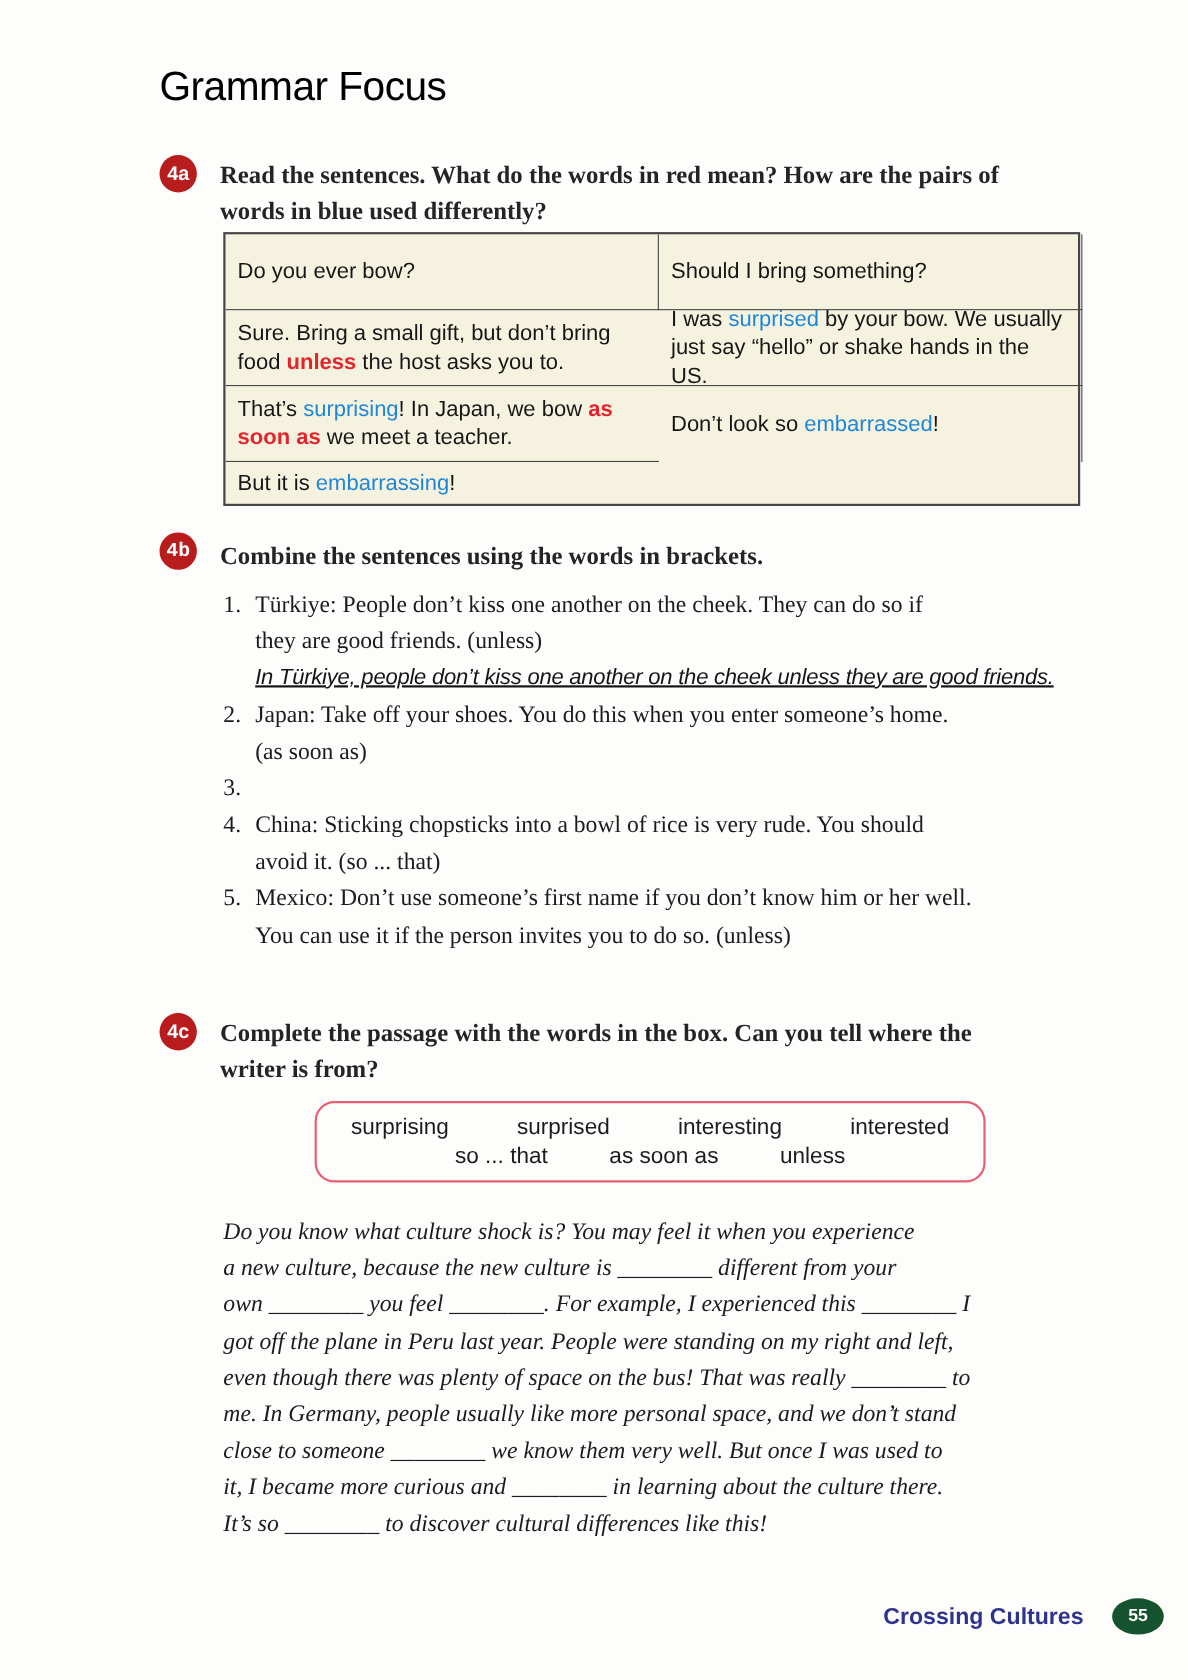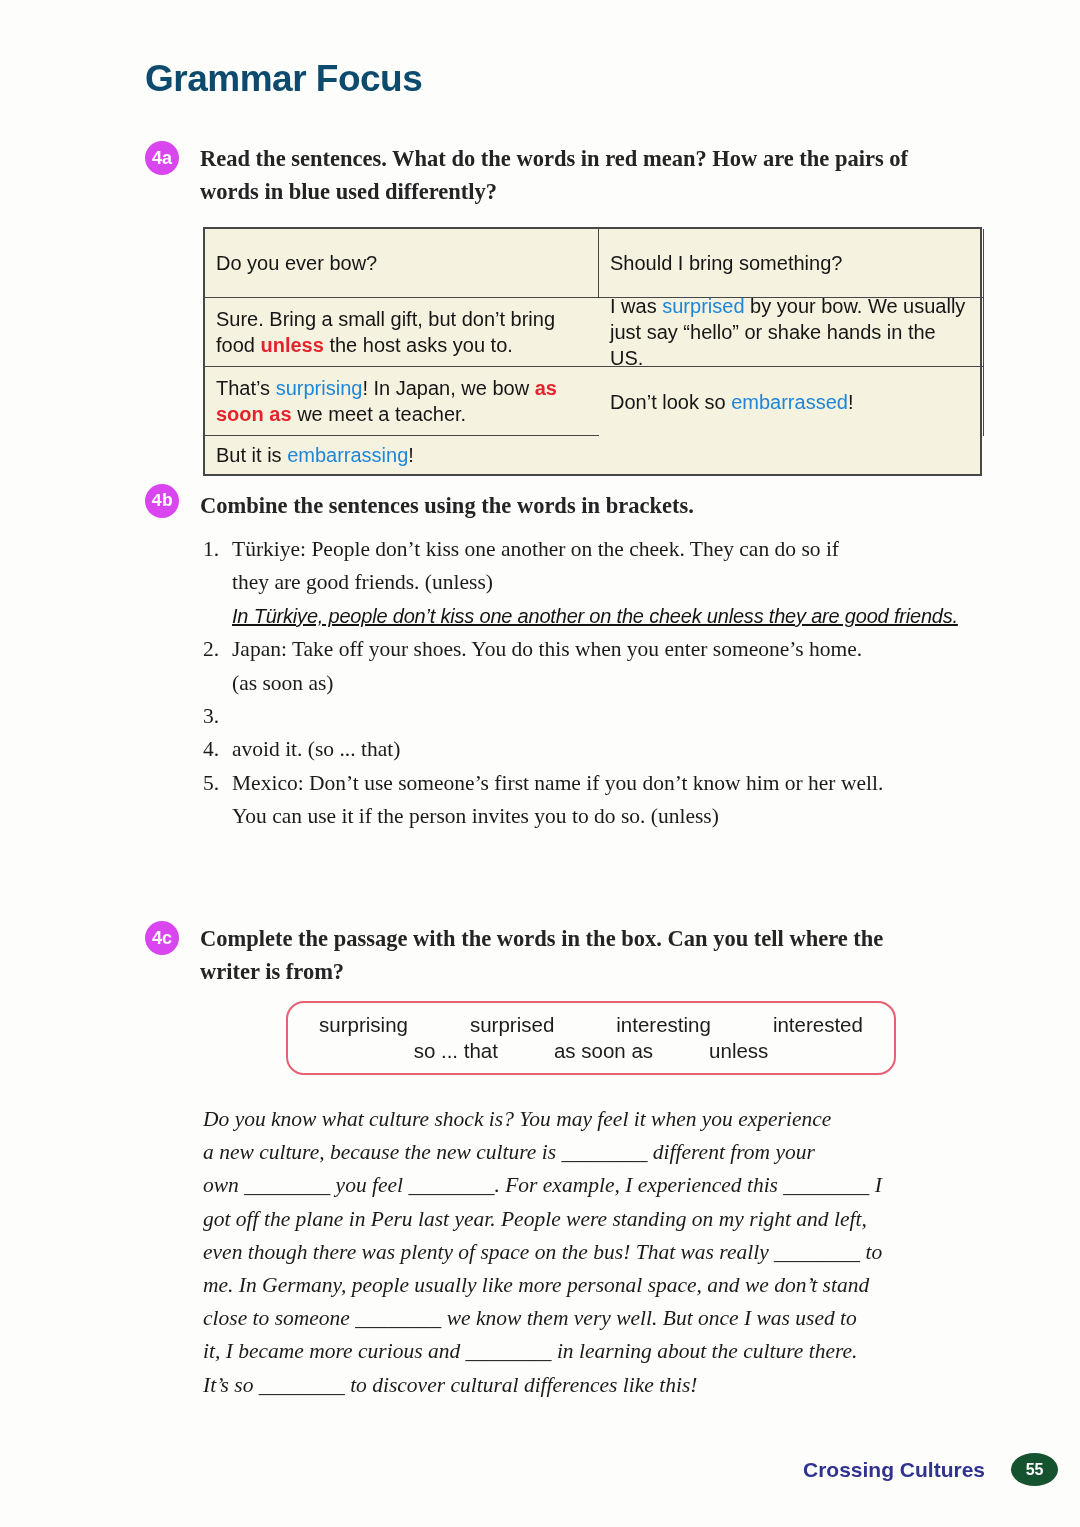--- a/index.html
+++ b/index.html
@@ -2,37 +2,37 @@
 <html><head>
 <meta charset="utf-8">
 <style>
   html,body{margin:0;padding:0;}
   body{
     width:1080px;height:1527px;position:relative;background:#fdfdfc;
     font-family:"Liberation Serif",serif;color:#1b1b1b;overflow:hidden;
   }
   .page-title{
     position:absolute;left:145px;top:58px;
-    font-family:"Liberation Sans",sans-serif;font-weight:bold;
-    font-size:37px;color:#0c4a6e;letter-spacing:-0.5px;
+    font-family:"Liberation Sans",sans-serif;font-weight:normal;
+    font-size:37px;color:#000000;letter-spacing:-0.5px;
   }
   .badge{
     position:absolute;width:34px;height:34px;border-radius:50%;
-    background:#d946ef;color:#fff;display:flex;align-items:center;justify-content:center;
+    background:#b91c1c;color:#fff;display:flex;align-items:center;justify-content:center;
     font-family:"Liberation Sans",sans-serif;font-weight:bold;font-size:18px;
   }
   .heading{
     position:absolute;left:200px;
     font-family:"Liberation Serif",serif;font-weight:bold;font-size:22.5px;
     line-height:33px;color:#242424;
   }
   .heading div{white-space:nowrap;}
   
   .gtable{
-    position:absolute;left:203px;top:227px;width:779px;
+    position:absolute;left:203px;top:211px;width:779px;
     display:grid;grid-template-columns:394px 385px;grid-template-rows:69px 69px 69px 38px;
     border:2px solid #474747;background:#f6f2e0;box-sizing:border-box;
     font-family:"Liberation Sans",sans-serif;font-size:20px;line-height:26px;color:#161616;
   }
   .cell{
     padding:0 11px;display:flex;align-items:center;flex-wrap:wrap;align-content:center;
     border-bottom:1.5px solid #474747;box-sizing:border-box;
   }
   .cell.colL{border-right:1.5px solid #474747;}
   .cell.lastrow{border-bottom:none;}
@@ -132,20 +132,21 @@
       <div>Japan: Take off your shoes. You do this when you enter someone’s home.</div>
       <div>(as soon as)</div>
     </div>
   </div>
   <div class="item">
     <span class="num">3.</span>
   </div>
   <div class="item">
     <span class="num">4.</span>
     <div class="itxt">
+      <div>China: Sticking chopsticks into a bowl of rice is very rude. You should</div>
       <div>avoid it. (so ... that)</div>
     </div>
   </div>
   <div class="item">
     <span class="num">5.</span>
     <div class="itxt">
       <div>Mexico: Don’t use someone’s first name if you don’t know him or her well.</div>
       <div>You can use it if the person invites you to do so.  (unless)</div>
     </div>
   </div>

